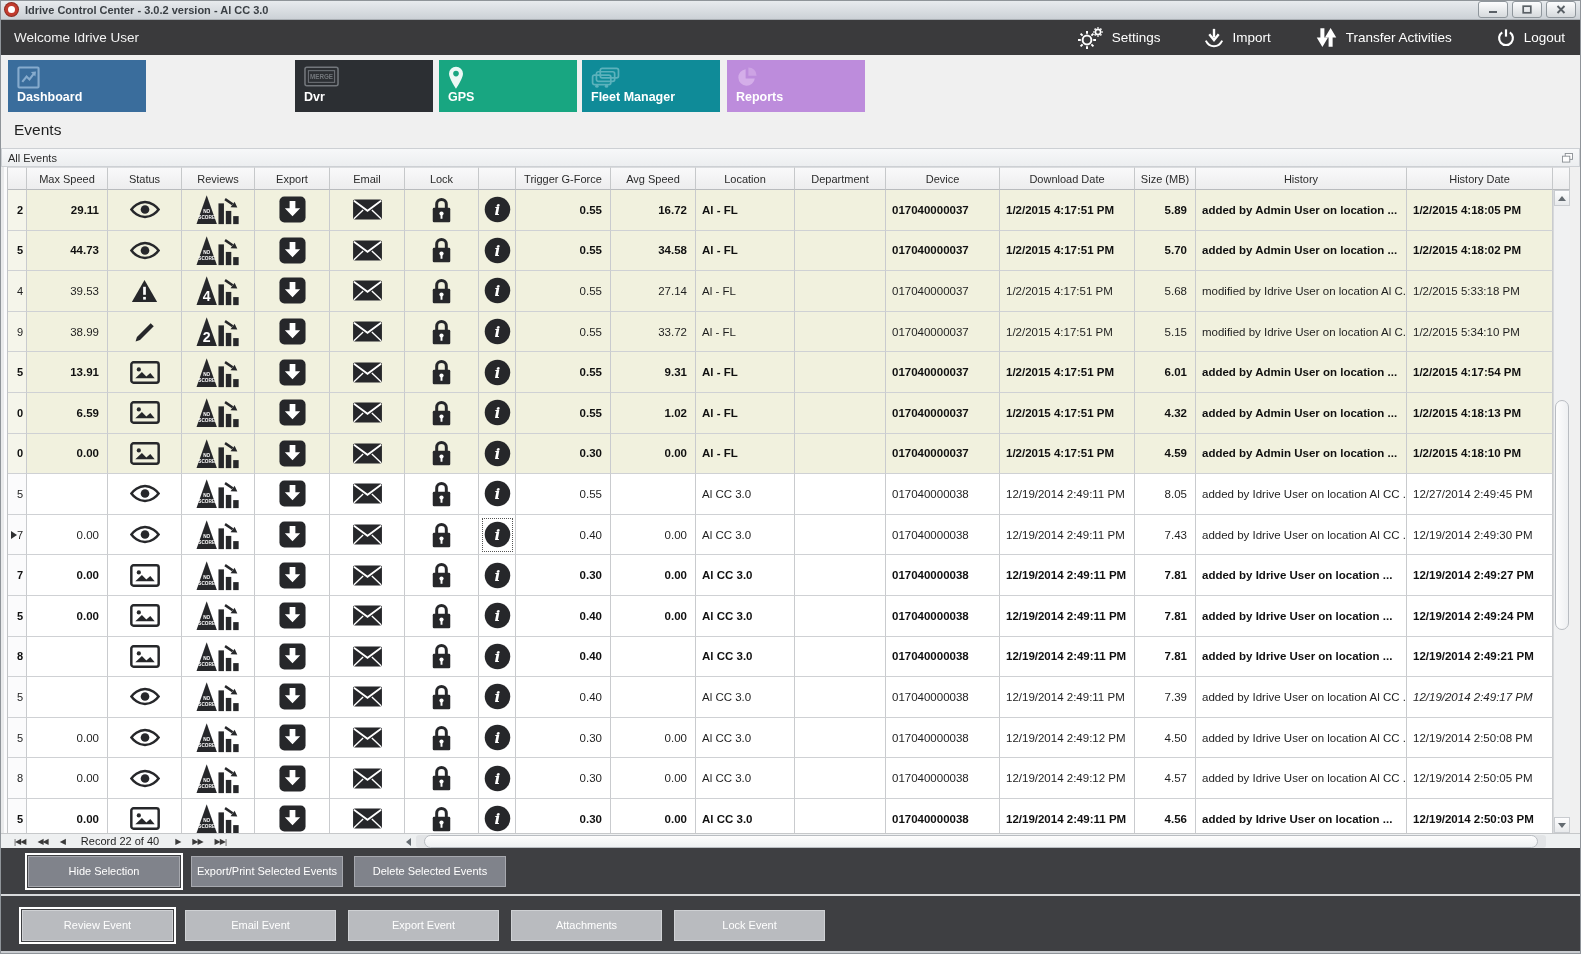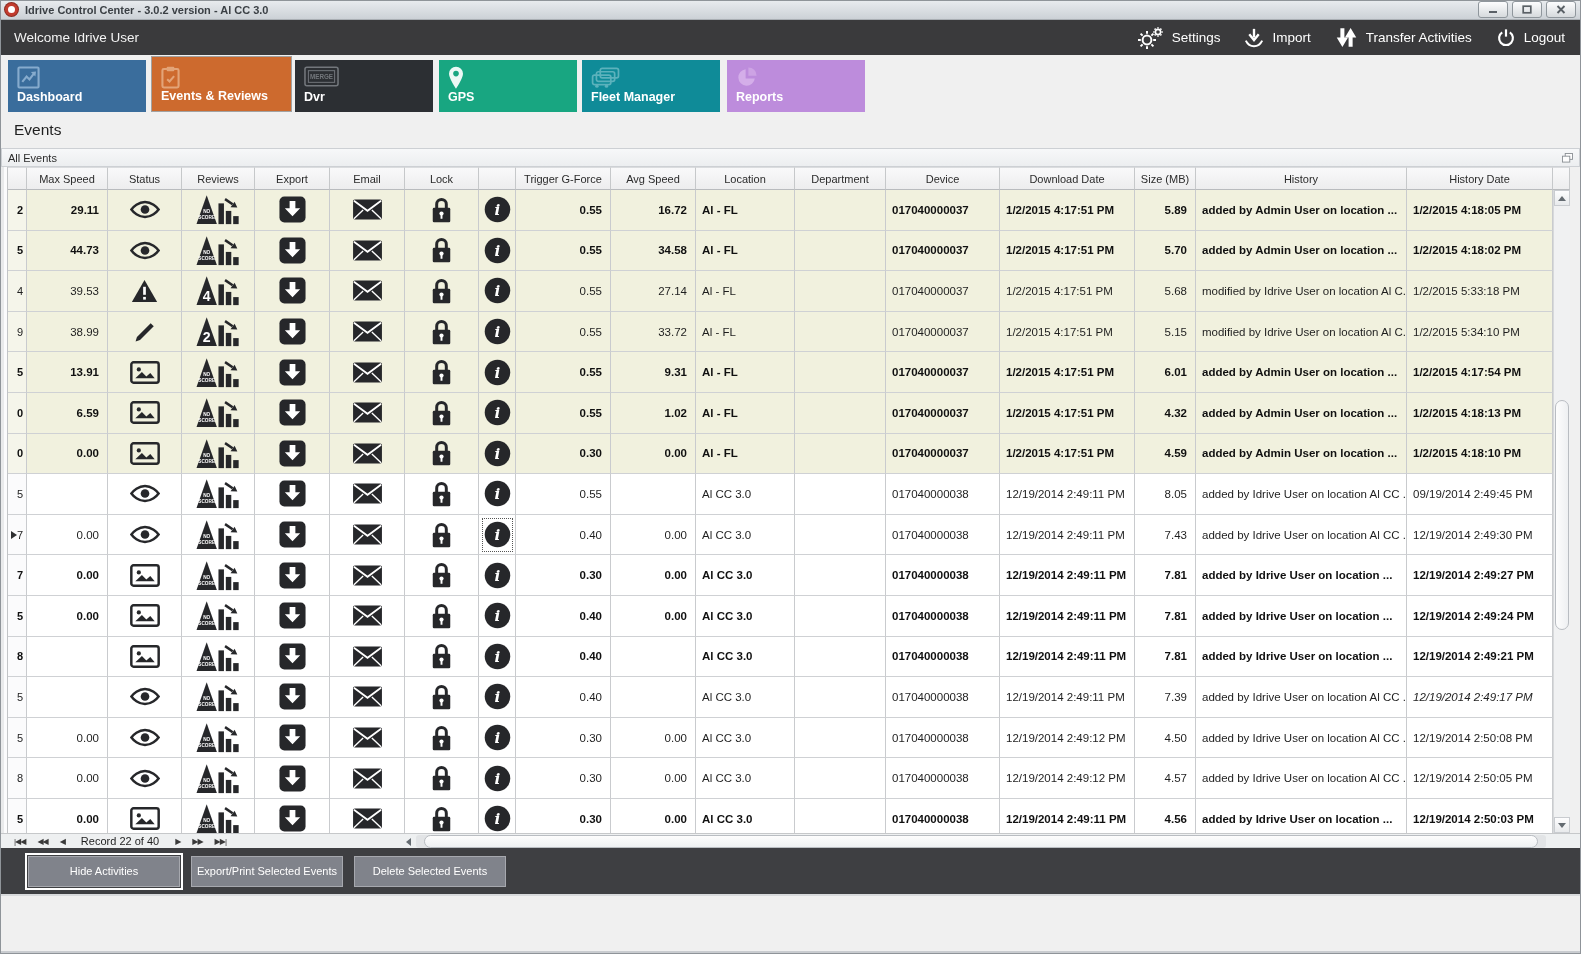--- a/index.html
+++ b/index.html
@@ -10,21 +10,21 @@
   
   .titlebar{position:absolute;top:0;left:0;right:0;height:20px;background:linear-gradient(#e9ecef,#ccd1d6);border-bottom:1px solid #a9aeb3;display:flex;align-items:center;padding:0 5px;box-sizing:border-box;}
   .app-icon{width:13px;height:13px;border-radius:50%;background:#fff;border:3px solid #c23b2e;box-sizing:border-box;box-shadow:0 0 0 1px #8c2c22;}
   .title-text{font-weight:bold;font-size:11px;color:#3a3f44;margin-left:7px;}
   .win-btns{margin-left:auto;display:flex;gap:4px;}
   .win-btn{width:28px;height:15px;border:1px solid #8f969c;border-radius:3px;background:linear-gradient(#fdfdfe,#d6dadd);display:flex;align-items:center;justify-content:center;}
 
   
   .topbar{position:absolute;top:20px;left:0;right:0;height:35px;background:#3a3a3c;display:flex;align-items:center;color:#fff;}
   .welcome{margin-left:14px;font-size:13.5px;color:#f3f3f3;}
-  .actions{margin-left:auto;display:flex;align-items:center;gap:24px;margin-right:16px;}
+  .actions{margin-left:auto;display:flex;align-items:center;gap:44px;margin-right:16px;}
   .action{display:flex;align-items:center;gap:8px;font-size:13.5px;cursor:default;}
   .a-icon{display:flex;align-items:center;}
 
   
   .tabstrip{position:absolute;top:55px;left:0;right:0;height:58px;}
   .tab{position:absolute;top:5px;width:138px;height:52px;color:#fff;box-sizing:border-box;}
   .tab.selected{top:1px;height:56px;border:1px solid #a2a2a2;width:141px;}
   .t-icon{position:absolute;top:6px;left:9px;display:flex;}
   .tab.selected .t-icon{top:9px;}
   .t-label{position:absolute;bottom:8px;left:9px;font-weight:bold;font-size:12.5px;}
@@ -163,30 +163,20 @@
   <div class="tabstrip">
       <div class="tab" style="left: 8px; background: rgb(58, 109, 156);">
         <span class="t-icon">
           <svg width="23" height="23" viewBox="0 0 24 24">
             <rect x="1.5" y="1.5" width="21" height="21" rx="1" fill="none" stroke="#86abcd" stroke-width="2.2"></rect>
             <path d="M5.5 16.5 L10 11 L13 14 L18 7.5" fill="none" stroke="#86abcd" stroke-width="2.2"></path>
             <path d="M14.5 6.3 L19.8 5.8 L19.2 11 Z" fill="#86abcd"></path>
           </svg>
         </span>
         <span class="t-label">Dashboard</span>
-      </div>
-      <div class="tab selected" style="left: 151px; background: rgb(205, 106, 46);">
-        <span class="t-icon">
-          <svg width="19" height="23" viewBox="0 0 20 24">
-            <rect x="1.5" y="3" width="17" height="19.5" rx="1.5" fill="none" stroke="#e3a478" stroke-width="2.2"></rect>
-            <rect x="6" y="0.8" width="8" height="4.6" rx="1" fill="#e3a478"></rect>
-            <path d="M6.5 13.8 L9 16.2 L13.8 10.5" fill="none" stroke="#e3a478" stroke-width="2.2"></path>
-          </svg>
-        </span>
-        <span class="t-label">Events &amp; Reviews</span>
       </div>
       <div class="tab" style="left: 295px; background: rgb(44, 47, 51);">
         <span class="t-icon">
           <svg width="35" height="21" viewBox="0 0 36 21">
             <rect x="1" y="1" width="34" height="19" rx="2" fill="none" stroke="#73777c" stroke-width="1.6"></rect>
             <rect x="4.5" y="4.5" width="27" height="12" fill="none" stroke="#73777c" stroke-width="1"></rect>
             <text x="18" y="13.5" text-anchor="middle" font-size="6.5" font-weight="bold" fill="#73777c" font-family="Liberation Sans, sans-serif">MERGE</text>
           </svg>
         </span>
         <span class="t-label">Dvr</span>
@@ -830,21 +820,21 @@
           </span>
         </div>
         <div class="cell num" style="width: 95px;">0.55</div>
         <div class="cell num" style="width: 85px;"></div>
         <div class="cell txt" style="width: 99px;">Al CC 3.0</div>
         <div class="cell txt" style="width: 91px;"></div>
         <div class="cell txt" style="width: 114px;">017040000038</div>
         <div class="cell txt" style="width: 135px;">12/19/2014 2:49:11 PM</div>
         <div class="cell num" style="width: 61px;">8.05</div>
         <div class="cell txt" style="width: 211px;">added by Idrive User on location Al CC ...</div>
-        <div class="cell txt" style="width: 146px;">09/19/2014 2:49:45 PM</div>
+        <div class="cell txt" style="width: 146px;">12/27/2014 2:49:45 PM</div>
       </div>
       <div class="grid-row">
         <div class="cell c-ind" style="width: 19px;">
           <i class="cur"></i>
           <span class="ind-digit">7</span>
         </div>
         <div class="cell num" style="width: 81px;">0.00</div>
         <div class="cell ico" style="width: 74px;">
           <span class="icon-wrap">
             <svg width="30" height="19" viewBox="0 0 32 20">
@@ -1442,19 +1432,26 @@
       <div class="hbtn">
           <i class="tri-left"></i>
         </div>
       <div class="htrack">
         <div class="hthumb"></div>
       </div>
     </div>
   </div>
 
   <div class="bar1">
-      <div class="btn-dark focused">Hide Activities</div>
+      <div class="btn-dark focused">Hide Selection</div>
       <div class="btn-dark">Export/Print Selected Events</div>
       <div class="btn-dark">Delete Selected  Events</div>
     </div>
   <div class="bar-divider"></div>
+  <div class="bar2">
+      <div class="btn-light focused">Review Event</div>
+      <div class="btn-light">Email Event</div>
+      <div class="btn-light">Export Event</div>
+      <div class="btn-light">Attachments</div>
+      <div class="btn-light">Lock Event</div>
+    </div>
   <div class="bottom-edge"></div>
 </div>
 
 </body></html>

